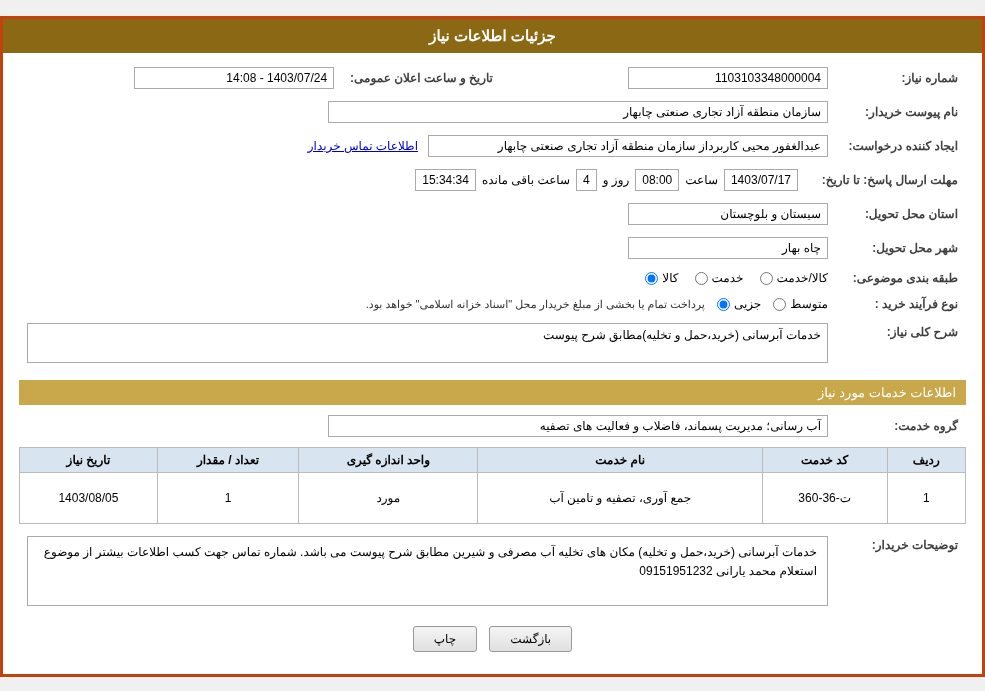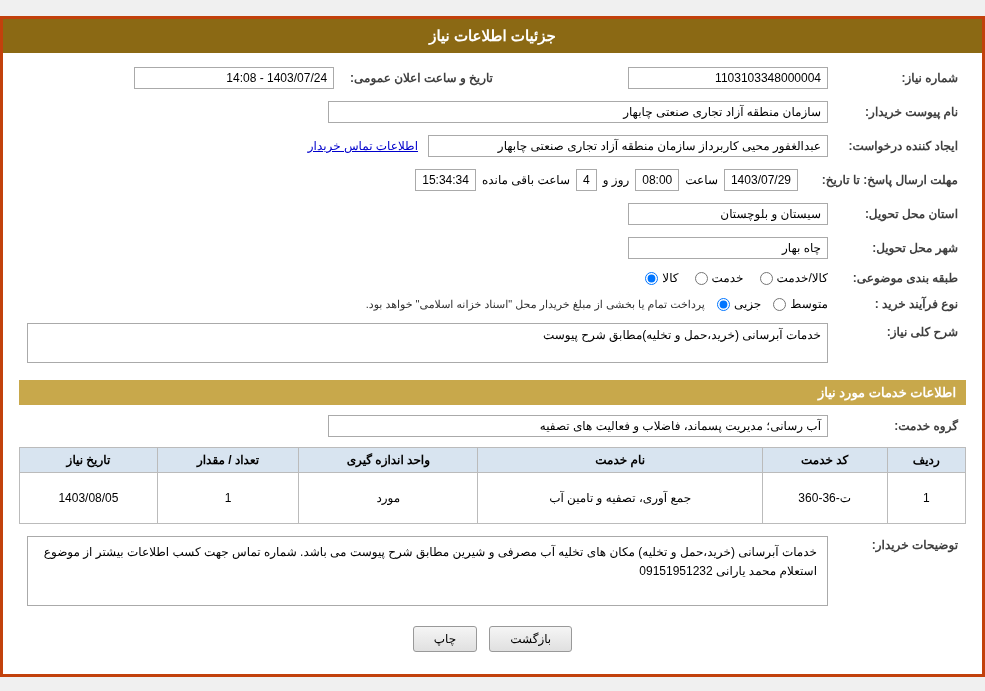--- a/index.html
+++ b/index.html
@@ -25,21 +25,21 @@
     }
     .content {
       padding: 10px 16px;
       background: #fff;
     }
     .section-title {
       background: #c8a84b;
       color: #fff;
       padding: 5px 10px;
       font-size: 13px;
-      font-weight: bold;
+      font-weight: normal;
       margin: 10px 0 6px 0;
       text-align: right;
     }
     .info-table {
       width: 100%;
       border-collapse: collapse;
       margin-bottom: 4px;
     }
     .info-table td {
       padding: 4px 8px;
@@ -205,21 +205,21 @@
       </tr>
     </tbody>
       </table>
 
     <table class="info-table">
       <tbody>
           <tr>
         <td class="label-cell" style="width:160px;">مهلت ارسال پاسخ: تا تاریخ:</td>
         <td>
           <div class="date-row">
-            <span class="small-box">1403/07/29</span>
+            <span class="small-box">1403/07/17</span>
             <span>ساعت</span>
             <span class="small-box">08:00</span>
             <span>روز و</span>
             <span class="small-box">4</span>
             <span>ساعت باقی مانده</span>
             <span class="small-box">15:34:34</span>
           </div>
         </td>
       </tr>
     </tbody>

